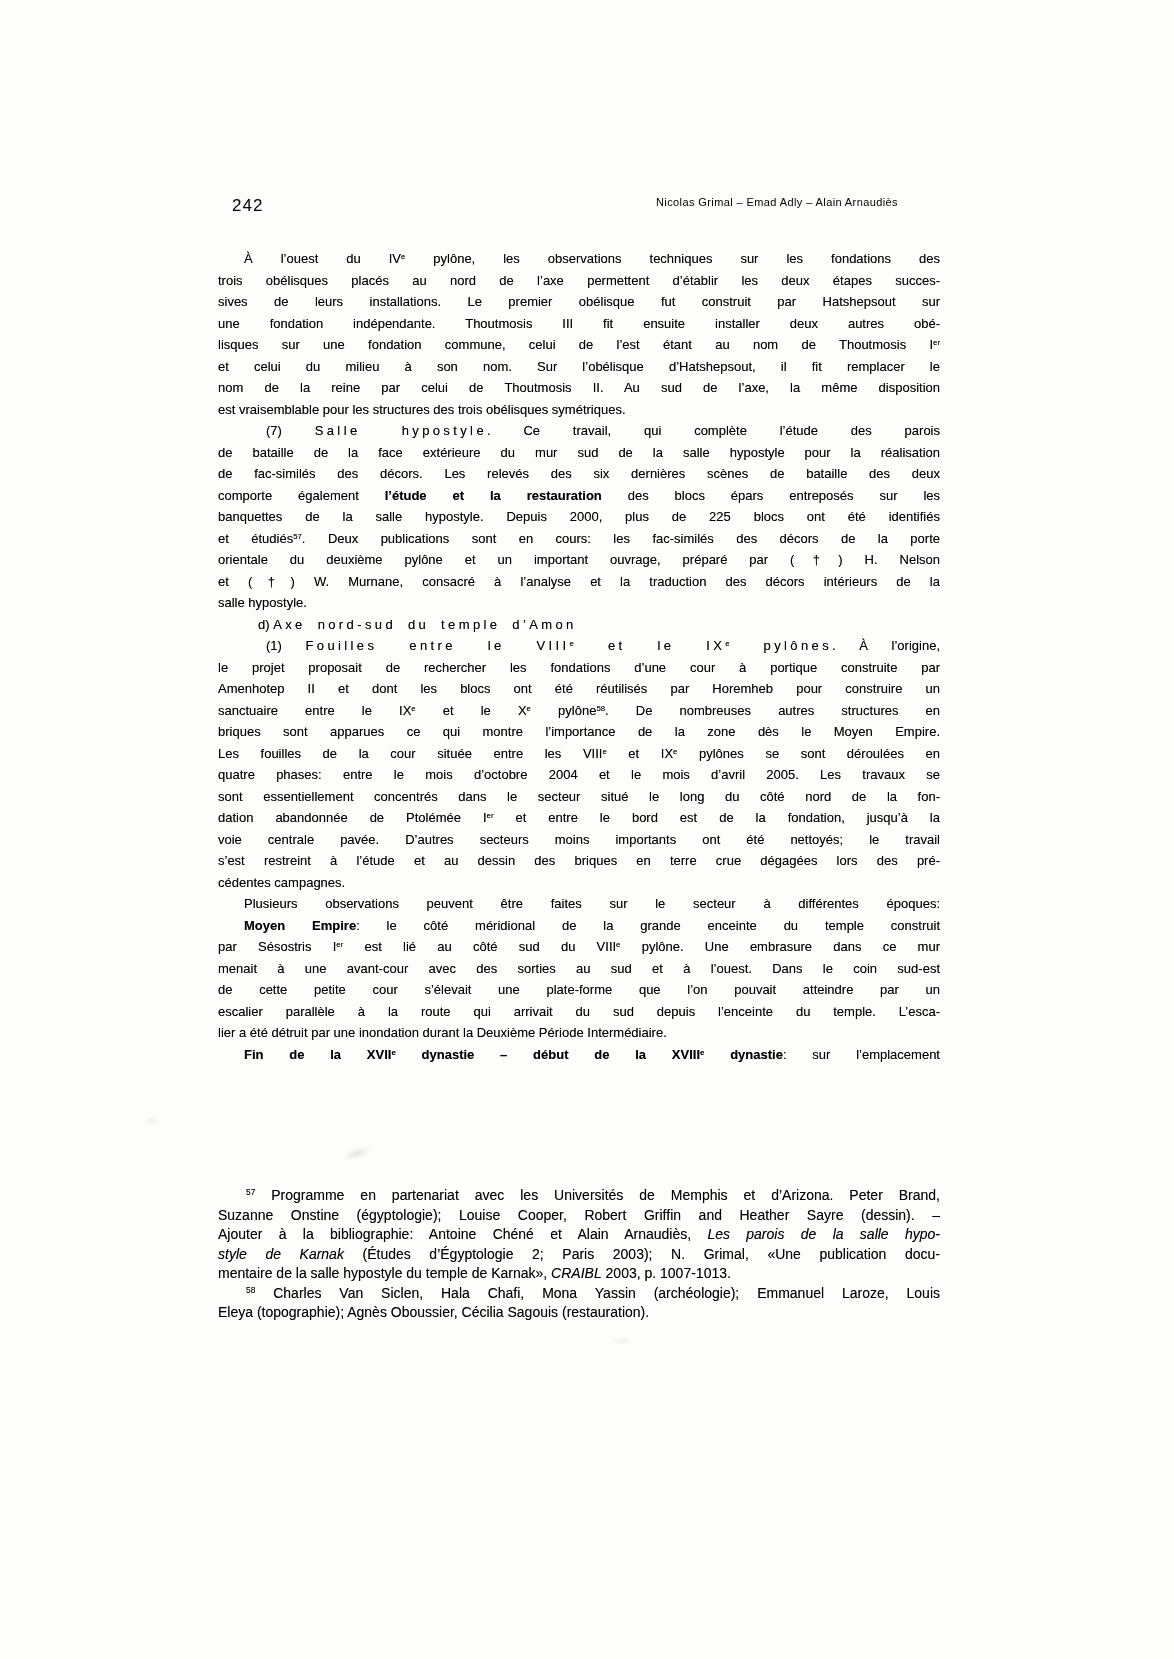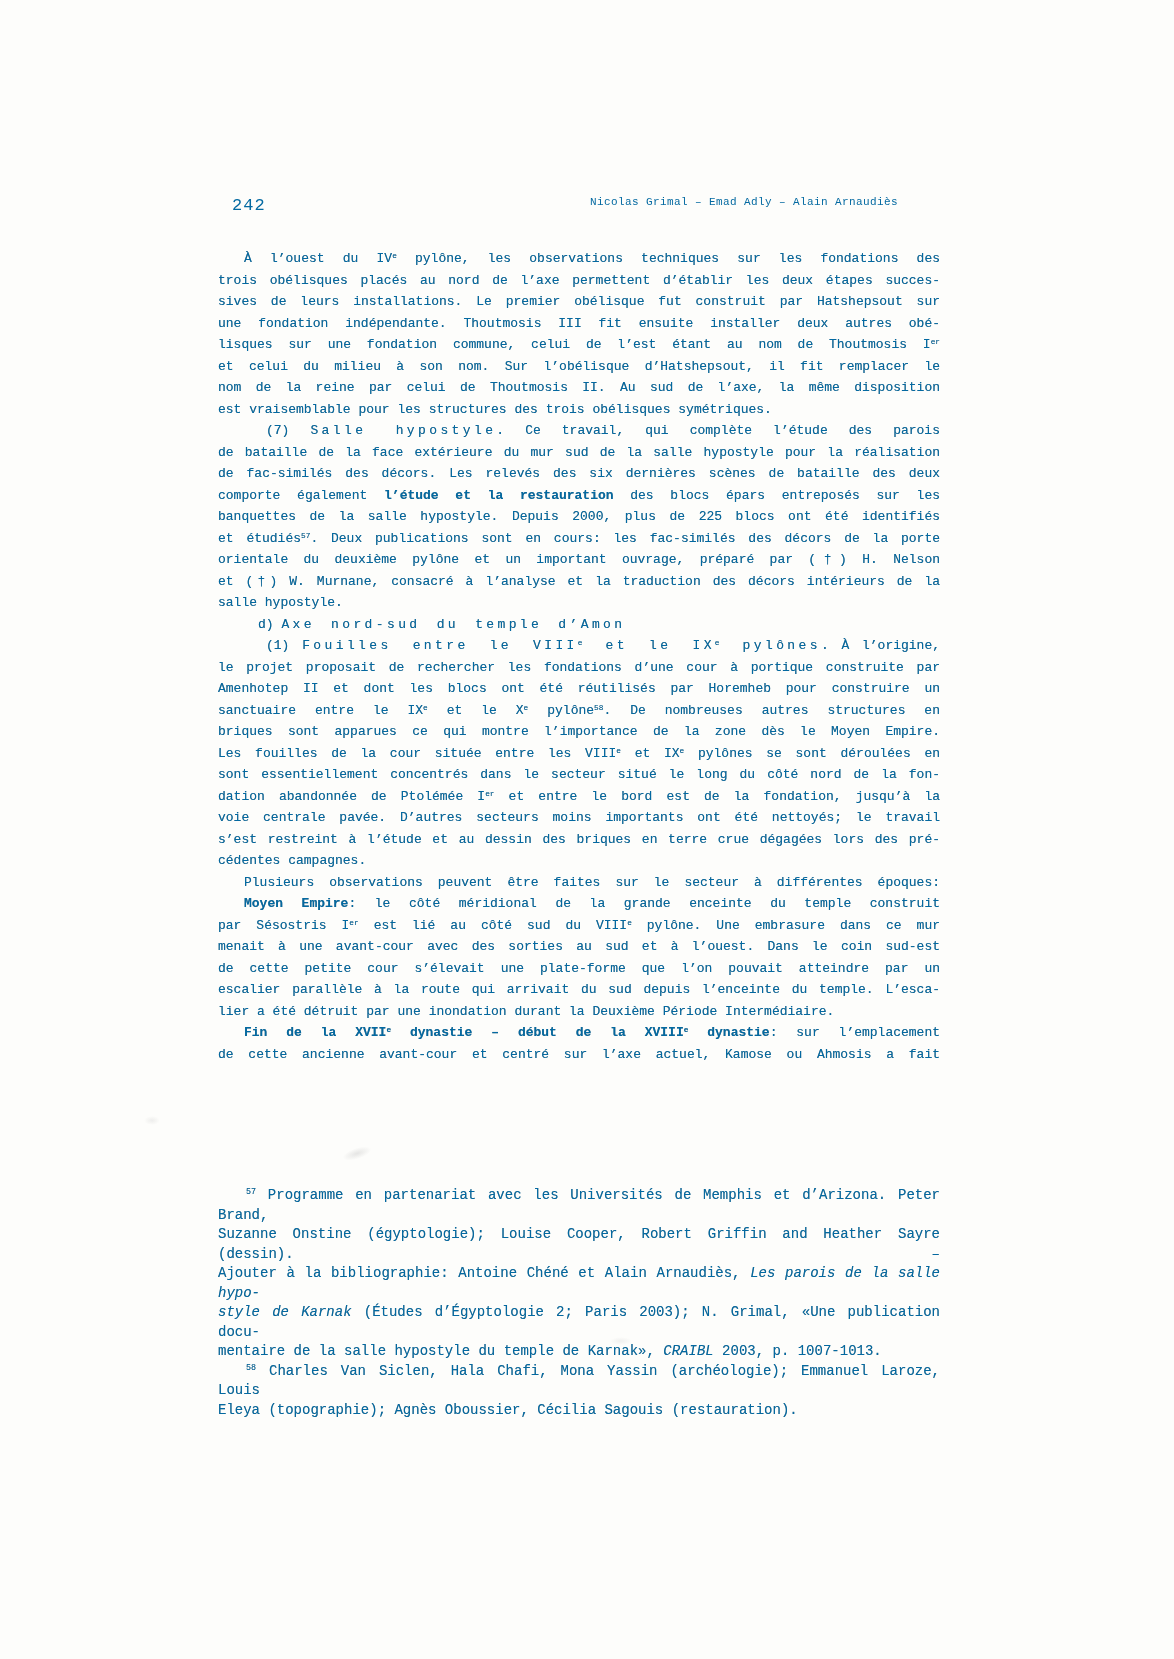--- a/index.html
+++ b/index.html
@@ -5,22 +5,22 @@
   html, body {
     margin: 0; padding: 0;
     width: 1174px; height: 1659px;
     background: #f4f4f2;
   }
   .page {
     position: absolute; left: 0; top: 0;
     width: 1174px; height: 1659px;
     background: #fdfdfb;
     overflow: hidden;
-    font-family: Liberation Mono, monospace;
-    color: #0369a1;
+    font-family: Liberation Sans, sans-serif;
+    color: #000000;
   }
   .pagenum {
     position: absolute; left: 232px; top: 196px;
     font-size: 17px; letter-spacing: 1px;
   }
   .runhead {
     position: absolute; left: 218px; top: 196px; width: 722px;
     text-align: right; font-size: 11px;
   }
   .runhead .inner { position: relative; left: -42px; letter-spacing: 0.4px; }
@@ -86,40 +86,40 @@
       <div class="paragraph">
         <div class="line first hd lastline"><span>d) </span><span class="ls">Axe nord-sud du temple d’Amon</span></div>
       </div>
       <div class="paragraph">
         <div class="line first big"><span>(1) </span><span class="ls">Fouilles entre le VIII</span><span class="ls sup">e</span><span class="ls"> et le IX</span><span class="ls sup">e</span><span class="ls"> pylônes</span><span>. À l’origine,</span></div>
         <div class="line"><span>le projet proposait de rechercher les fondations d’une cour à portique construite par</span></div>
         <div class="line"><span>Amenhotep II et dont les blocs ont été réutilisés par Horemheb pour construire un</span></div>
         <div class="line"><span>sanctuaire entre le IX</span><span class="sup">e</span><span> et le X</span><span class="sup">e</span><span> pylône</span><span class="sup">58</span><span>. De nombreuses autres structures en</span></div>
         <div class="line"><span>briques sont apparues ce qui montre l’importance de la zone dès le Moyen Empire.</span></div>
         <div class="line"><span>Les fouilles de la cour située entre les VIII</span><span class="sup">e</span><span> et IX</span><span class="sup">e</span><span> pylônes se sont déroulées en</span></div>
+        <div class="line"><span>quatre phases: entre le mois d’octobre 2004 et le mois d’avril 2005. Les travaux se</span></div>
         <div class="line"><span>sont essentiellement concentrés dans le secteur situé le long du côté nord de la fon-</span></div>
         <div class="line"><span>dation abandonnée de Ptolémée I</span><span class="sup">er</span><span> et entre le bord est de la fondation, jusqu’à la</span></div>
         <div class="line"><span>voie centrale pavée. D’autres secteurs moins importants ont été nettoyés; le travail</span></div>
         <div class="line"><span>s’est restreint à l’étude et au dessin des briques en terre crue dégagées lors des pré-</span></div>
         <div class="line lastline"><span>cédentes campagnes.</span></div>
       </div>
       <div class="paragraph">
         <div class="line first normal"><span>Plusieurs observations peuvent être faites sur le secteur à différentes époques:</span></div>
       </div>
       <div class="paragraph">
         <div class="line first normal"><span class="b">Moyen Empire</span><span>: le côté méridional de la grande enceinte du temple construit</span></div>
         <div class="line"><span>par Sésostris I</span><span class="sup">er</span><span> est lié au côté sud du VIII</span><span class="sup">e</span><span> pylône. Une embrasure dans ce mur</span></div>
         <div class="line"><span>menait à une avant-cour avec des sorties au sud et à l’ouest. Dans le coin sud-est</span></div>
         <div class="line"><span>de cette petite cour s’élevait une plate-forme que l’on pouvait atteindre par un</span></div>
         <div class="line"><span>escalier parallèle à la route qui arrivait du sud depuis l’enceinte du temple. L’esca-</span></div>
         <div class="line lastline"><span>lier a été détruit par une inondation durant la Deuxième Période Intermédiaire.</span></div>
       </div>
       <div class="paragraph">
         <div class="line first normal"><span class="b">Fin de la XVII</span><span class="b sup">e</span><span class="b"> dynastie – début de la XVIII</span><span class="b sup">e</span><span class="b"> dynastie</span><span>: sur l’emplacement</span></div>
-        <div class="line"><span>de cette ancienne avant-cour et centré sur l’axe actuel, Kamose ou Ahmosis a fait</span></div>
       </div>
     </div>
   <div class="footnotes">
       <div class="paragraph">
         <div class="line first fn"><span class="sup">57</span><span> Programme en partenariat avec les Universités de Memphis et d’Arizona. Peter Brand,</span></div>
         <div class="line"><span>Suzanne Onstine (égyptologie); Louise Cooper, Robert Griffin and Heather Sayre (dessin). –</span></div>
         <div class="line"><span>Ajouter à la bibliographie: Antoine Chéné et Alain Arnaudiès, </span><span class="i">Les parois de la salle hypo-</span></div>
         <div class="line"><span class="i">style de Karnak</span><span> (Études d’Égyptologie 2; Paris 2003); N. Grimal, «Une publication docu-</span></div>
         <div class="line lastline"><span>mentaire de la salle hypostyle du temple de Karnak», </span><span class="i">CRAIBL</span><span> 2003, p. 1007-1013.</span></div>
       </div>

